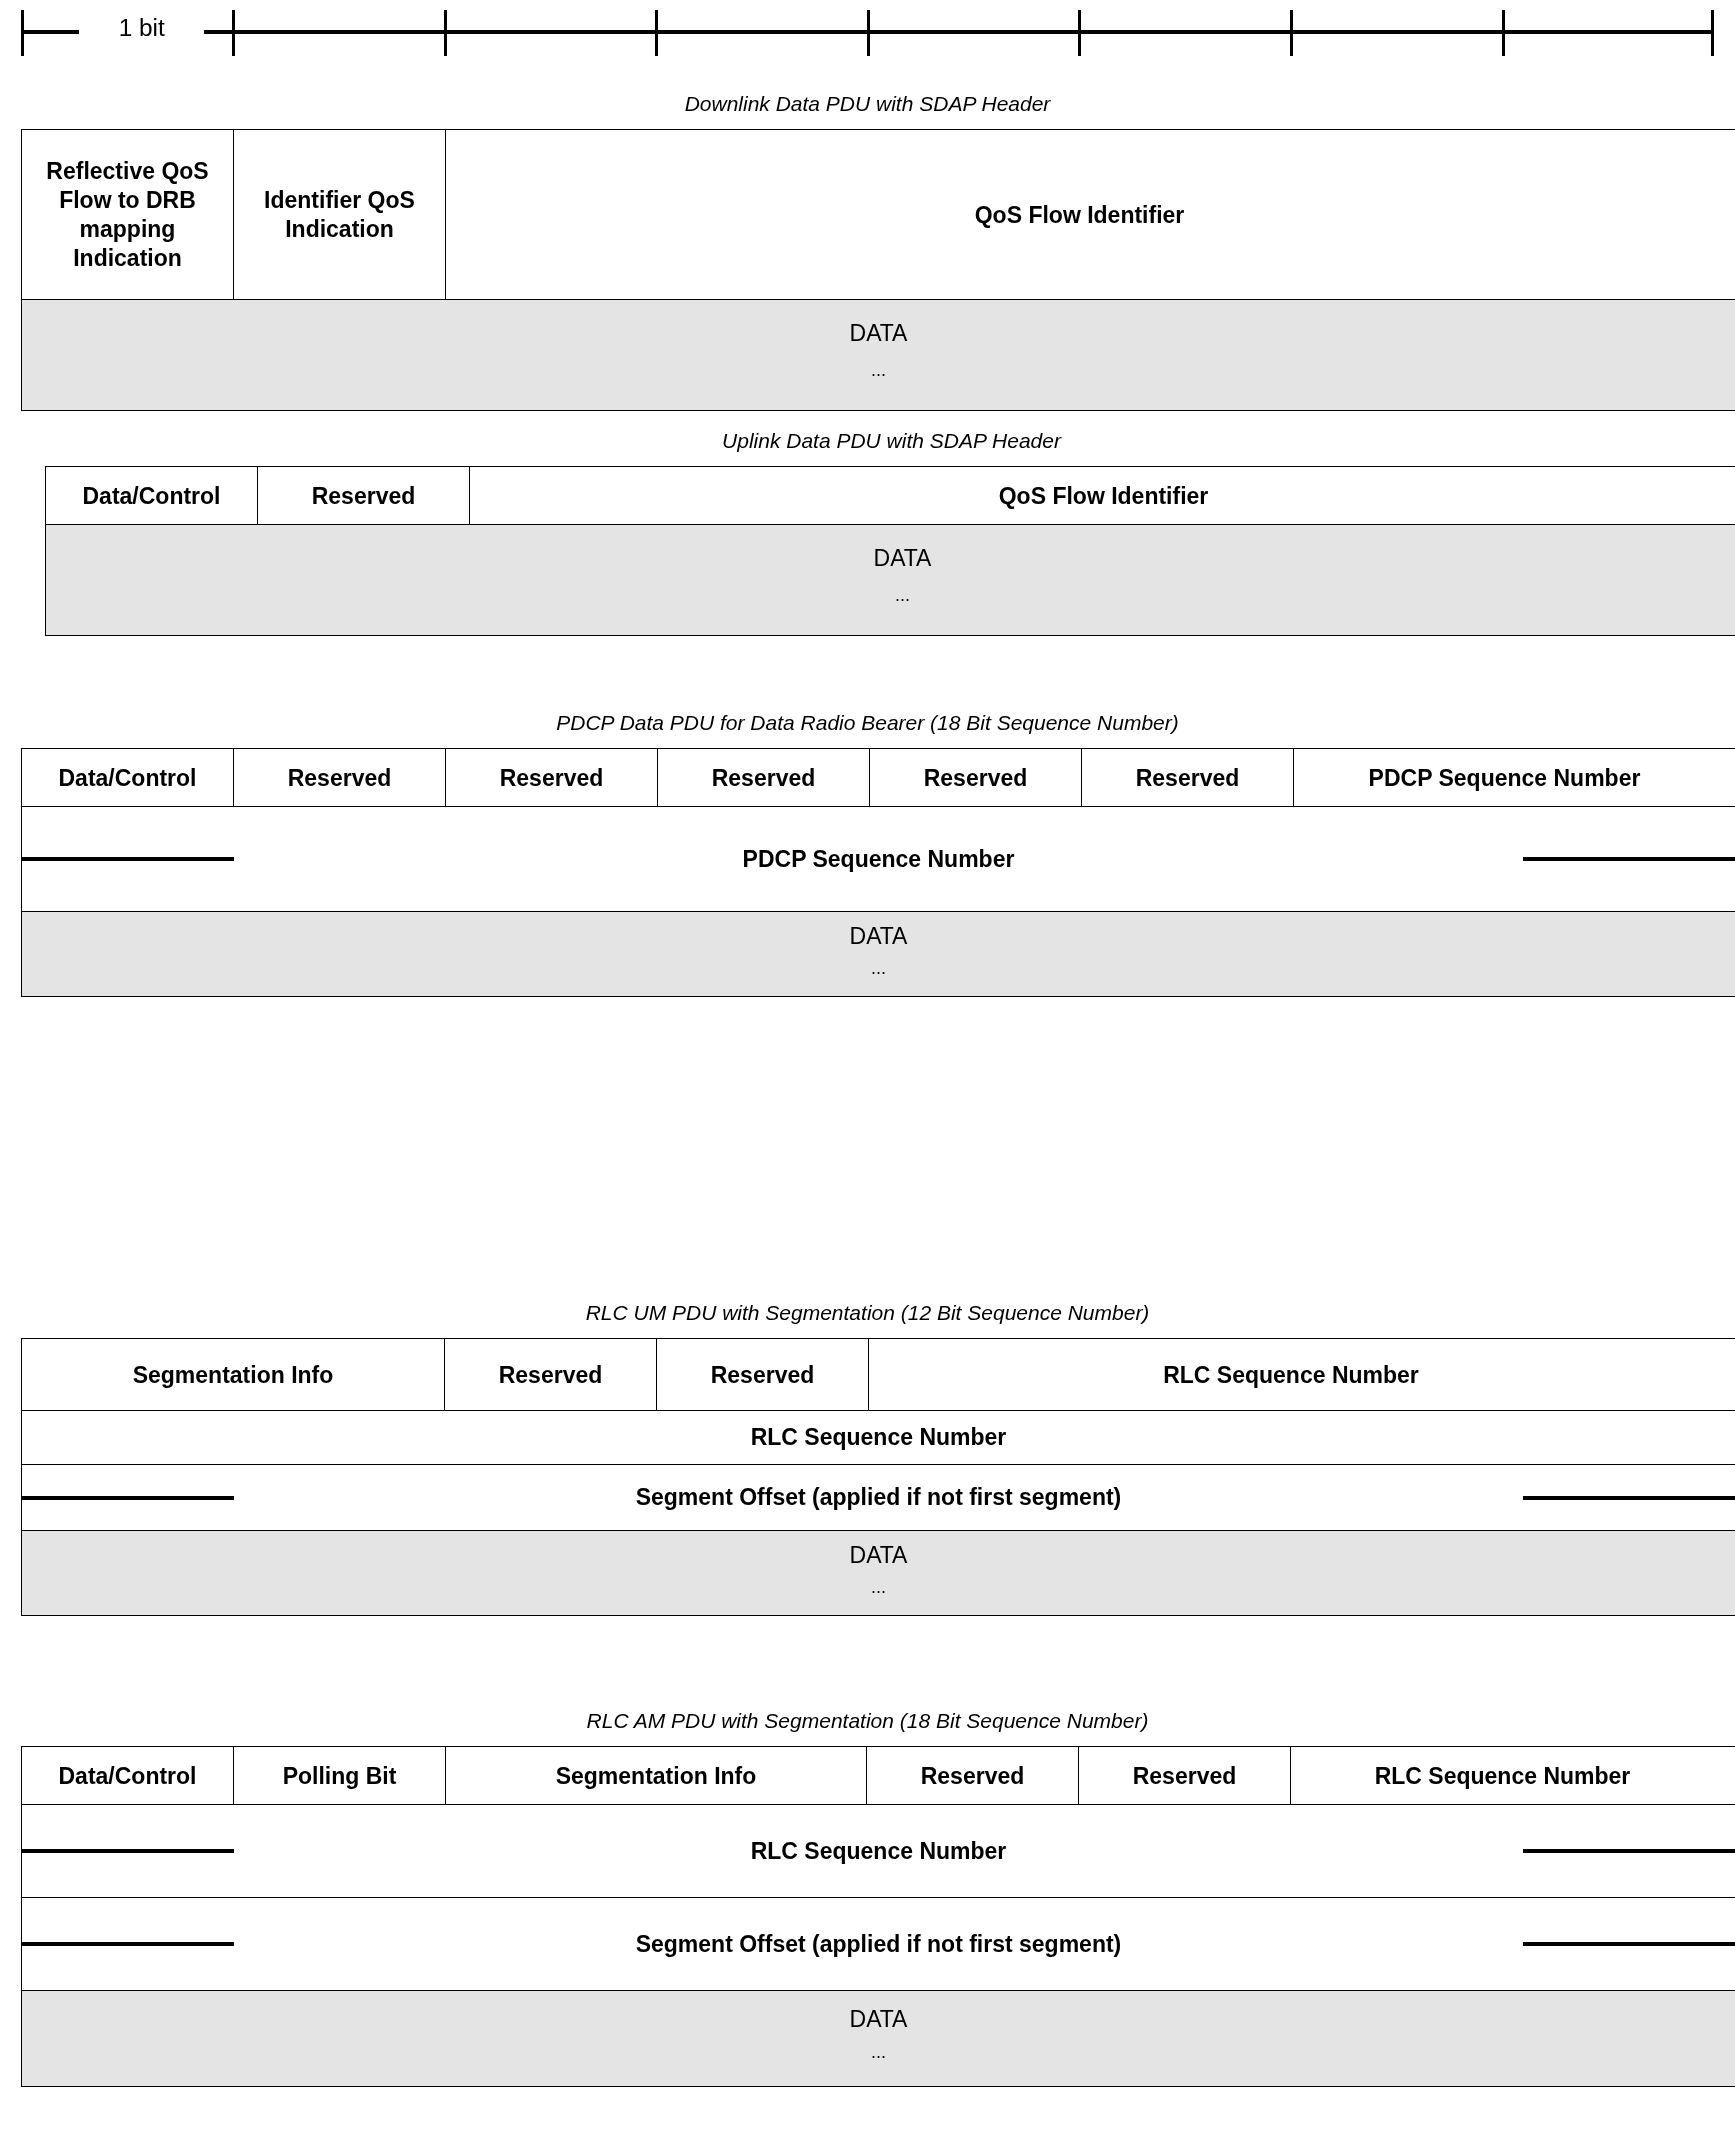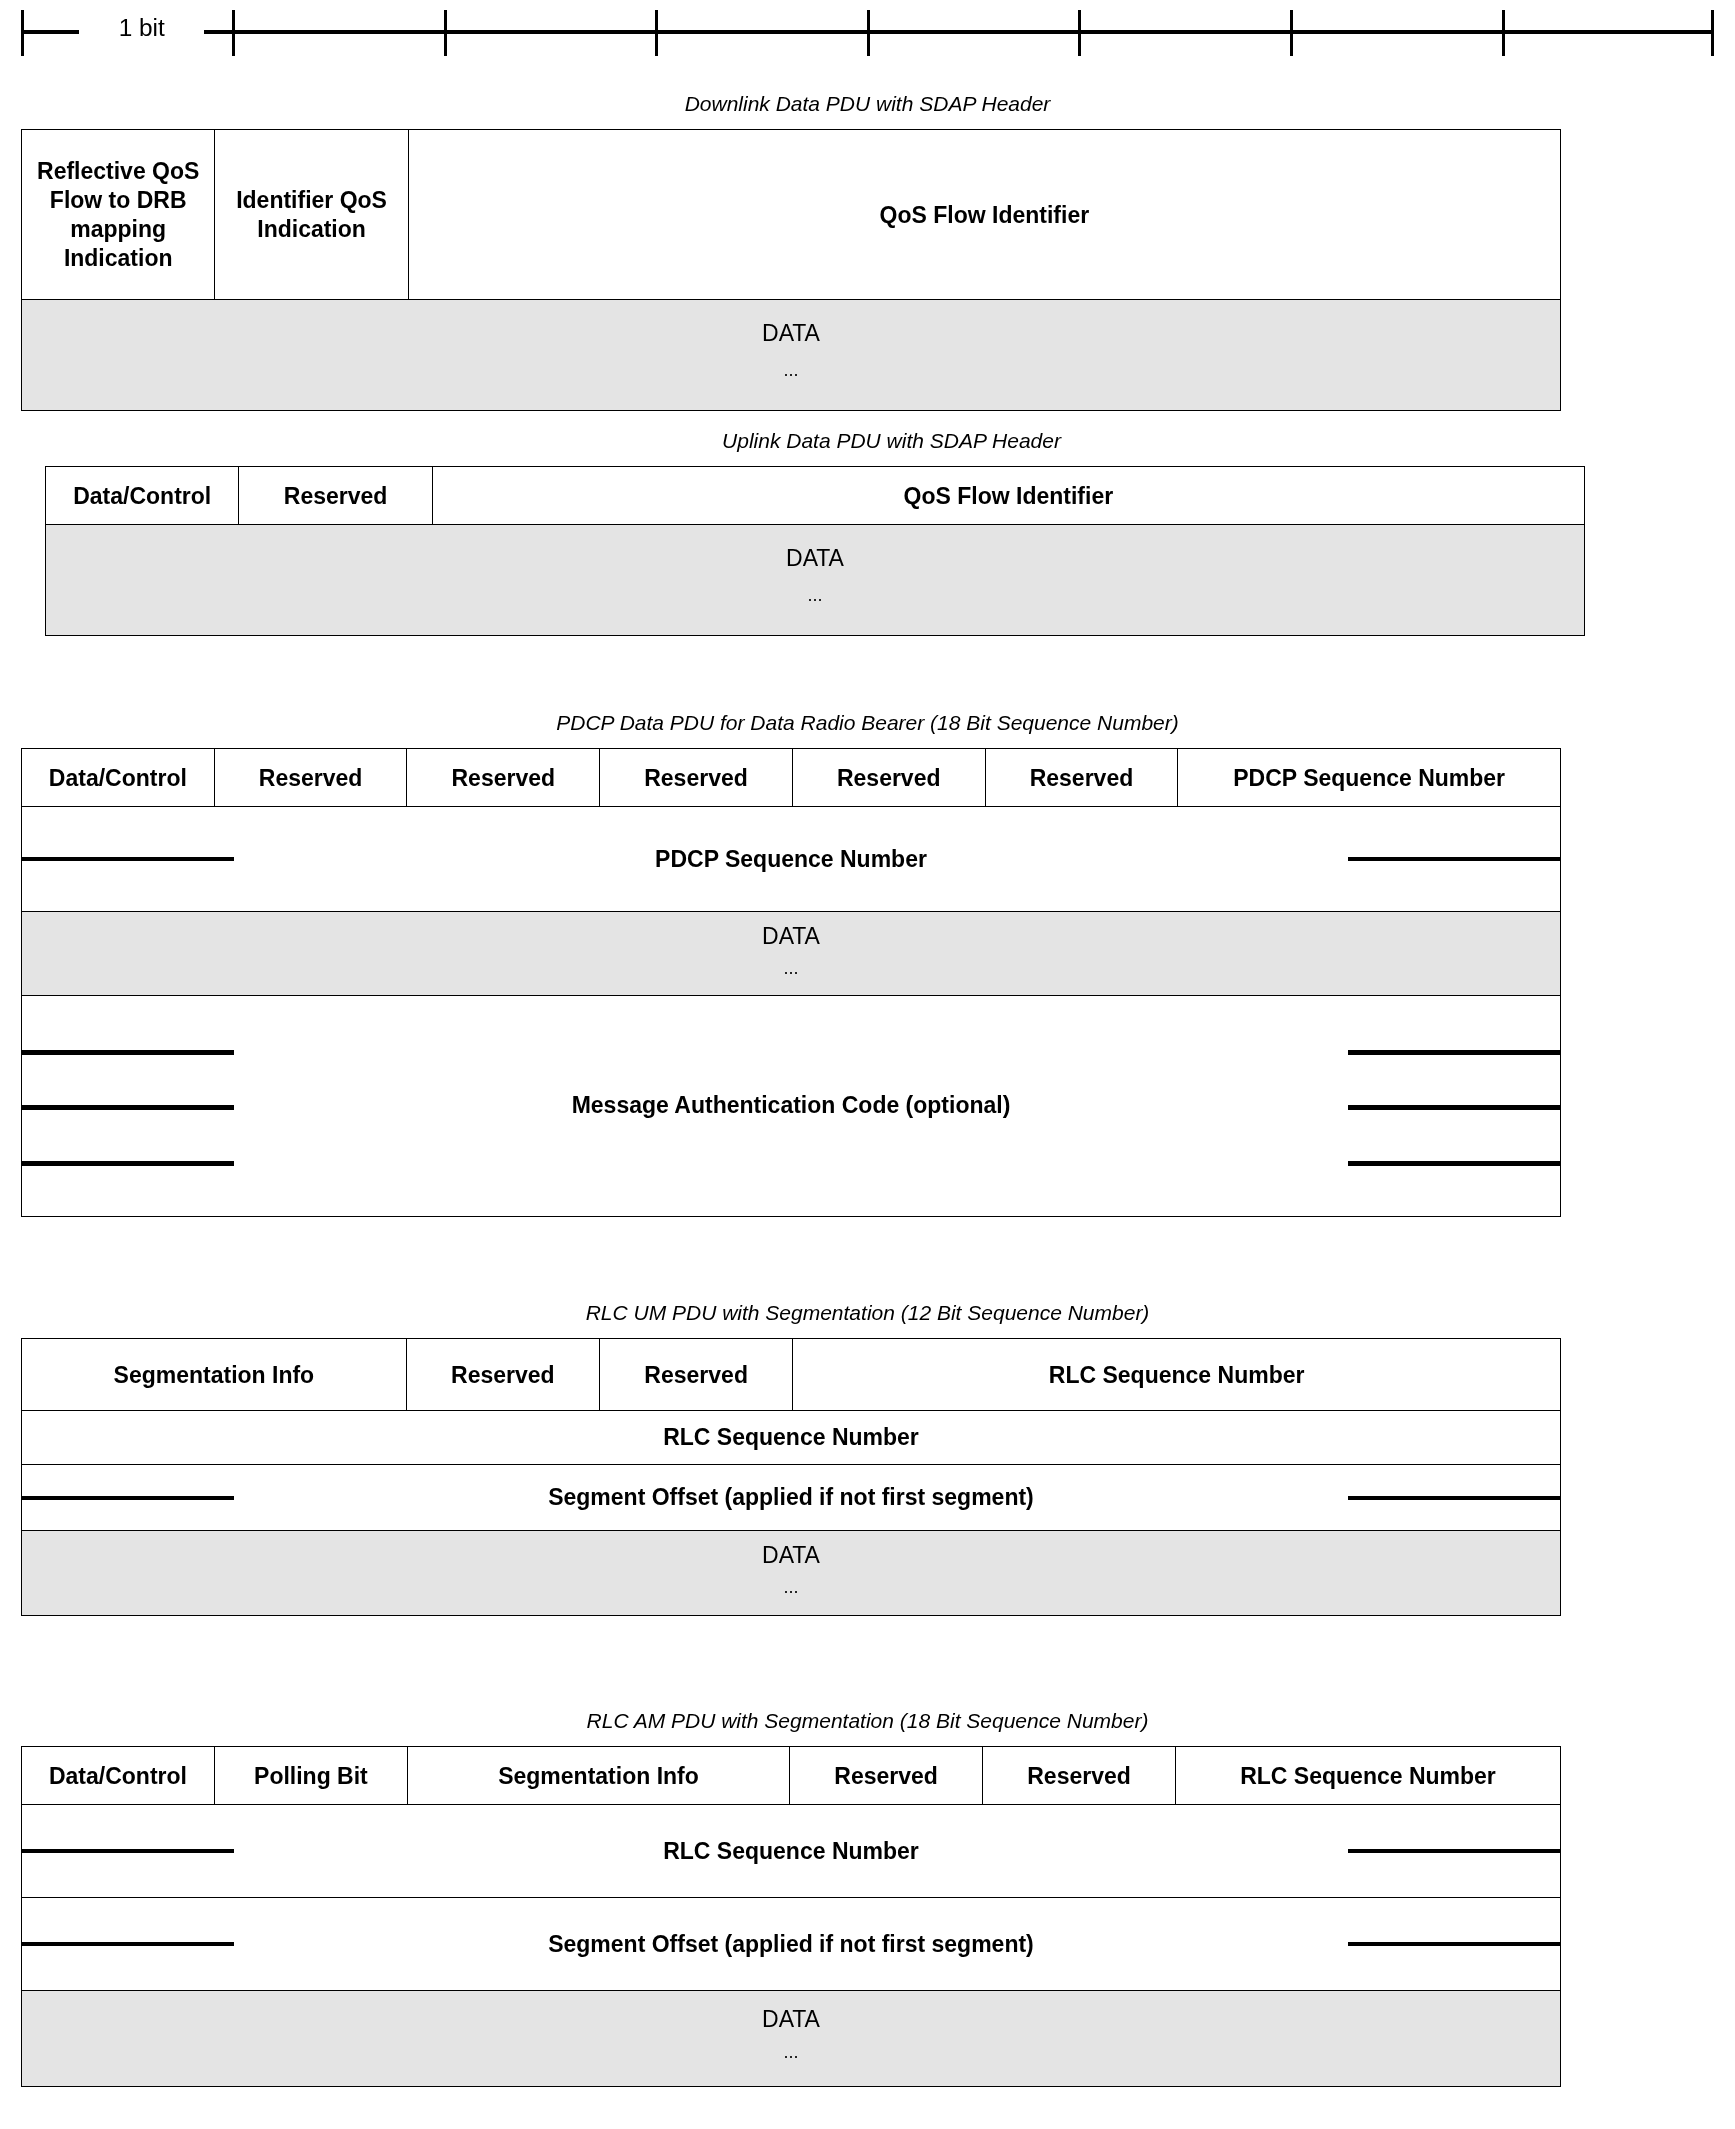--- a/index.html
+++ b/index.html
@@ -68,21 +68,21 @@
     font-size: 21px;
     font-style: italic;
     font-weight: normal;
     text-align: center;
     line-height: 37px;
     margin-bottom: 7.4px;
     white-space: nowrap;
   }
   .pdu {
     position: relative;
-    width: 1540px;
+    width: 1715px;
     border: 1.6px solid #000;
     box-sizing: border-box;
     background: #15803d;
   }
   .pdu-row {
     position: relative;
     display: flex;
     box-sizing: border-box;
     border-bottom: 1.6px solid #000;
     background: #fff;
@@ -245,39 +245,20 @@
         <div class="stub-left"></div>
         <div class="stub-right"></div>
         <span>PDCP Sequence Number</span>
       </div>
 
       <div class="pdu-row data-row" style="height:84px;">
         <div class="data-label" style="padding-top:12.7px;">DATA</div>
         <div class="data-ellipsis" style="padding-top:10.6px;">...</div>
       </div>
 
-      <div class="mac-block" style="height:220px;">
-        <div class="mac-sub"></div>
-        <div class="mac-sub"></div>
-        <div class="mac-sub"></div>
-        <div class="mac-sub"></div>
-        <div class="mac-divider" style="top:54px;">
-          <div class="stub-left"></div>
-          <div class="stub-right"></div>
-        </div>
-        <div class="mac-divider" style="top:109px;">
-          <div class="stub-left"></div>
-          <div class="stub-right"></div>
-        </div>
-        <div class="mac-divider" style="top:165px;">
-          <div class="stub-left"></div>
-          <div class="stub-right"></div>
-        </div>
-        <div class="mac-label" style="top:109px;">Message Authentication Code (optional)</div>
-      </div>
     </div>
   </div>
 
   <div class="section" style="top:1294px;">
     <div class="section-title">RLC UM PDU with Segmentation (12 Bit Sequence Number)</div>
     <div class="pdu">
       <div class="pdu-row" style="height:72px;">
         <div class="cell" style="width:423px;">Segmentation Info</div>
         <div class="cell" style="width:212px;">Reserved</div>
         <div class="cell" style="width:212px;">Reserved</div>

